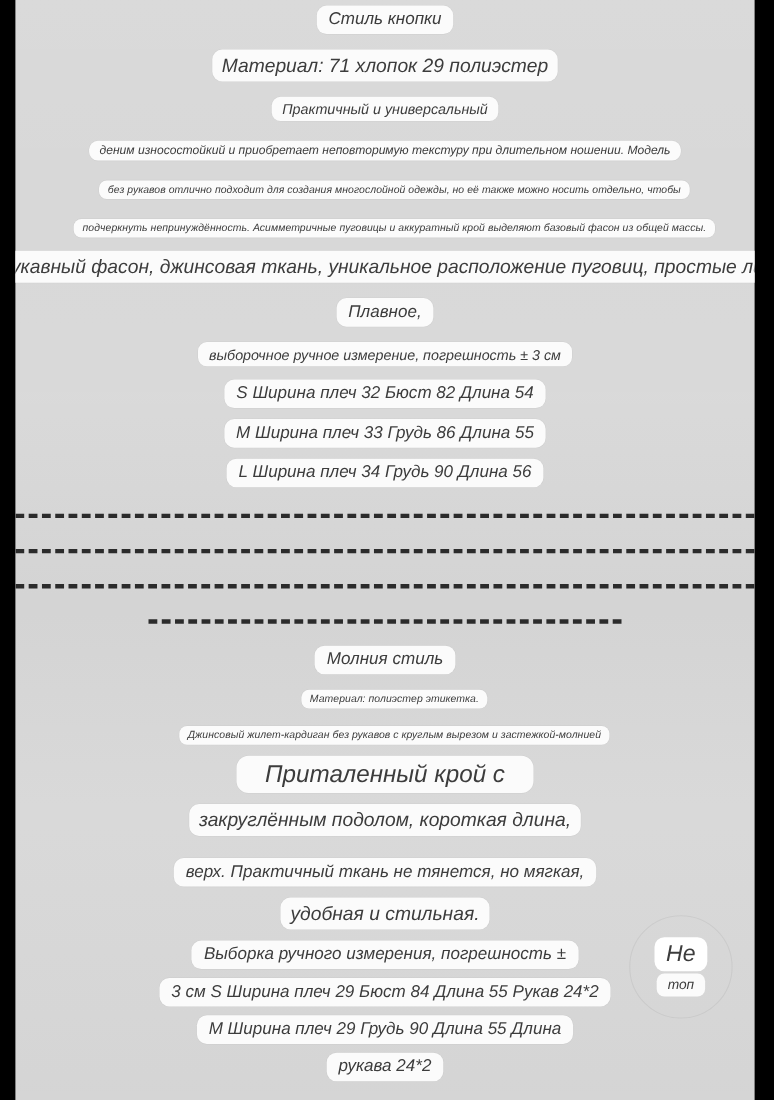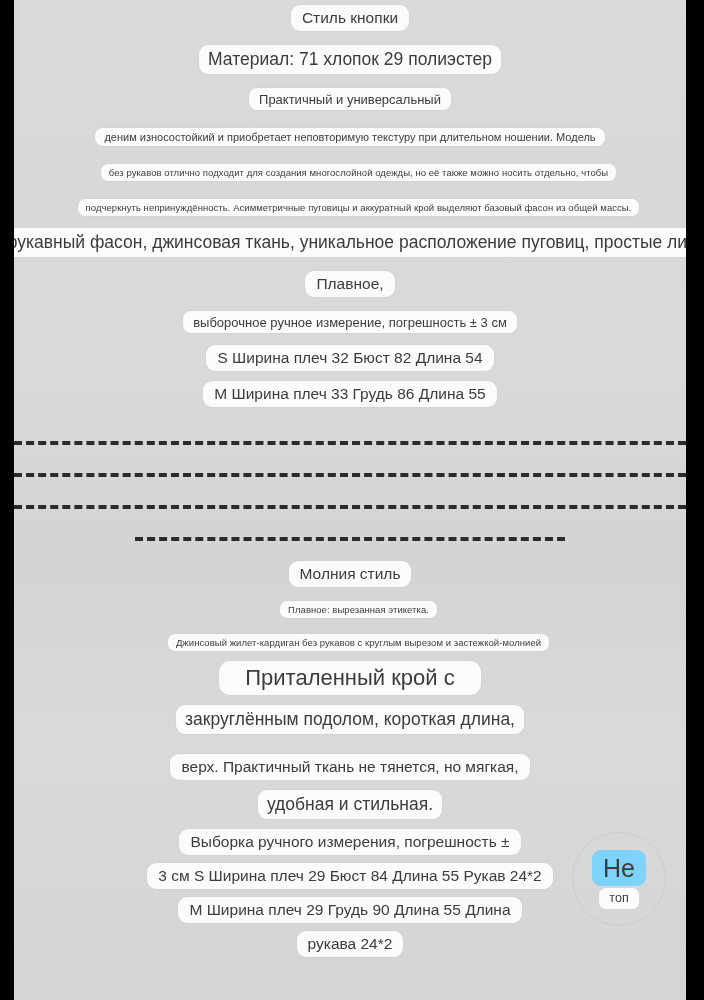--- a/index.html
+++ b/index.html
@@ -24,20 +24,21 @@
 
   
   #canvas {
     position: absolute;
     left: 14px;
     top: 0;
     width: 672px;
     height: 1000px;
     background: #d8d8d8;
     overflow: hidden;
+    font-style: italic;
   }
 
   
   #canvas::before {
     content: "";
     position: absolute;
     inset: 0;
     pointer-events: none;
     background:
       linear-gradient(to bottom,
@@ -102,23 +103,23 @@
     height: 92px;
     border-radius: 50%;
     border: 1px solid rgba(0,0,0,0.055);
     display: flex;
     flex-direction: column;
     align-items: center;
     justify-content: center;
     gap: 2px;
   }
   #watermark .wm-top {
-    background: #7dd3fc;
+    background: #ffffff;
     color: #3c3c3c;
-    font-size: 25px;
+    font-size: 21px;
     padding: 3px 11px;
     border-radius: 9px;
     line-height: 1.2;
   }
   #watermark .wm-bot {
     background: #fbfbfb;
     color: #3c3c3c;
     font-size: 12.5px;
     padding: 3px 10px;
     border-radius: 7px;
@@ -185,20 +186,21 @@
       <div class="gap-12"></div>
 
       <div class="pill sz-m">S Ширина плеч 32 Бюст 82 Длина 54</div>
 
       <div class="gap-10"></div>
 
       <div class="pill sz-m">M Ширина плеч 33 Грудь 86 Длина 55</div>
 
       <div class="gap-10"></div>
 
+      <div class="pill sz-m">L Ширина плеч 34 Грудь 90 Длина 56</div>
 
       <div class="gap-24"></div>
 
       <div class="dash-row">
         <div class="dash-line dash-full"></div>
       </div>
 
       <div class="gap-28"></div>
 
       <div class="dash-row">
@@ -216,21 +218,21 @@
       <div class="dash-row">
         <div class="dash-line dash-short"></div>
       </div>
 
       <div class="gap-20"></div>
 
       <div class="pill sz-m">Молния стиль</div>
 
       <div class="gap-14"></div>
 
-      <div class="pill sz-xxs">Плавное: вырезанная этикетка.</div>
+      <div class="pill sz-xxs">Материал: полиэстер этикетка.</div>
 
       <div class="gap-16"></div>
 
       <div class="pill sz-xxs">Джинсовый жилет-кардиган без рукавов с круглым вырезом и застежкой-молнией</div>
 
       <div class="gap-10"></div>
 
       <div class="pill sz-xl">Приталенный крой с</div>
 
       <div class="gap-10"></div>

